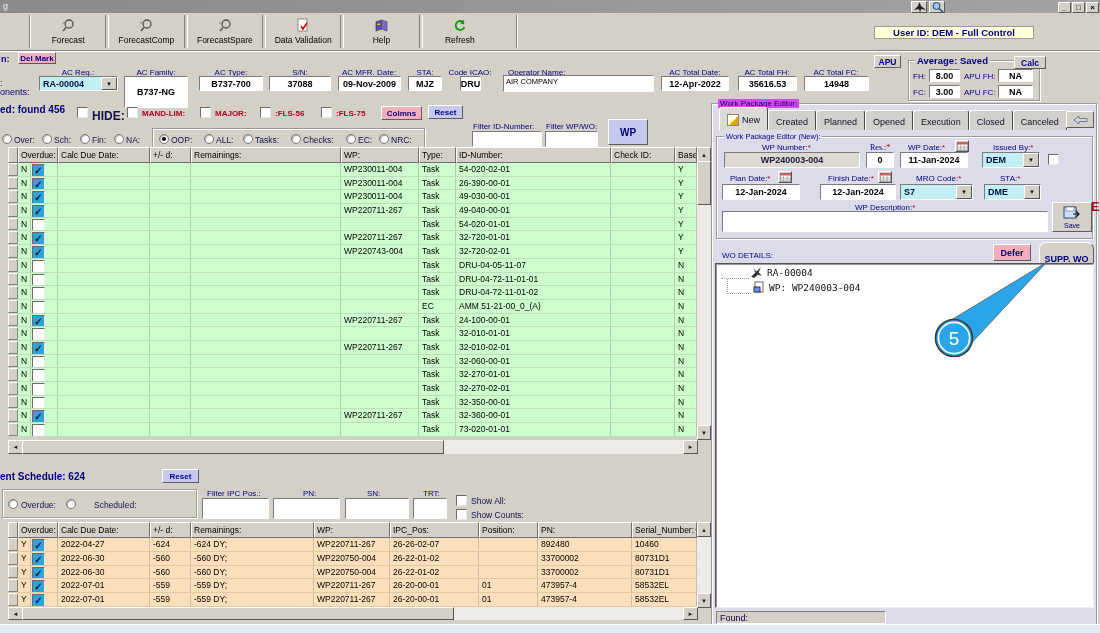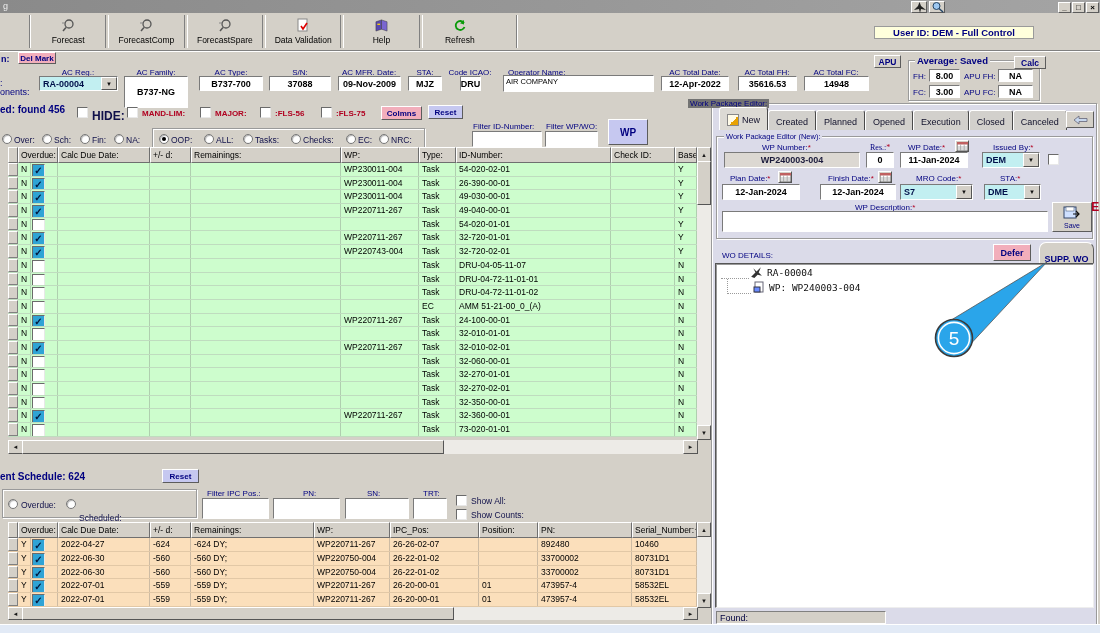--- a/index.html
+++ b/index.html
@@ -527,21 +527,21 @@
     <span class="sthumb" style="left:14px;top:0;width:420px;height:12px;"></span>
     <span class="sbtn" style="left:675px;top:0;width:13px;height:12px;">►</span>
   </div>
 
   <span class="abs navy bold" style="left:0;top:471px;font-size:10px;">ent Schedule: 624</span>
   <div class="abs raised btn lav" style="left:162px;top:469px;width:37px;height:14px;font-size:8px;">Reset</div>
   <div class="abs grpbox" style="left:2px;top:489px;width:195px;height:29px;"></div>
   <span class="abs rad" style="left:8px;top:499px;"></span>
   <span class="abs rlbl" style="left:21px;top:500px;">Overdue:</span>
   <span class="abs rad" style="left:66px;top:499px;"></span>
-  <span class="abs rlbl" style="left:79px;top:500px;margin-top:13px;">Scheduled:</span>
+  <span class="abs rlbl" style="left:94px;top:500px;">Scheduled:</span>
   <span class="abs lbl" style="left:207px;top:489px;">Filter IPC Pos.:</span>
   <span class="abs lbl" style="left:303px;top:489px;">PN:</span>
   <span class="abs lbl" style="left:367px;top:489px;">SN:</span>
   <span class="abs lbl" style="left:423px;top:489px;" actable="false">TRT:</span>
   <input class="flt" style="left: 202px; top: 498px; width: 67px; height: 21px;">
   <input class="flt" style="left: 273px; top: 498px; width: 67px; height: 21px;">
   <input class="flt" style="left: 345px; top: 498px; width: 64px; height: 21px;">
   <input class="flt" style="left: 413px; top: 498px; width: 34px; height: 21px;">
   <span class="abs cb" style="left:456px;top:495px;"></span>
   <span class="abs rlbl" style="left:471px;top:496px;">Show All:</span>
@@ -636,21 +636,21 @@
     <span class="sbtn" style="left:0;top:0;width:12px;height:13px;">▲</span>
     <span class="sbtn" style="left:0;top:71px;width:12px;height:13px;">▼</span>
   </div>
   <div class="abs sb" style="left:8px;top:607px;width:689px;height:13px;">
     <span class="sbtn" style="left:0;top:0;width:13px;height:11px;">◄</span>
     <span class="sthumb" style="left:14px;top:0;width:430px;height:11px;"></span>
     <span class="sbtn" style="left:675px;top:0;width:13px;height:11px;">►</span>
   </div>
 
   <div class="abs grpbox panel" style="left:711px;top:103px;width:386px;height:527px;"></div>
-  <span class="abs lbl" style="left:688px;top:99px;background:#737373;padding:0 2px;">Work Package Editor:</span>
+  <span class="abs lbl" style="left:718px;top:99px;background:#d946ef;padding:0 2px;">Work Package Editor:</span>
   <div class="abs" style="left:719px;top:110px;width:312px;height:20px;display:flex;align-items:flex-end;" id="tabrow">
       <div class="tab active">
         <span class="newicon"></span>
         <span>New</span>
       </div>
       <div class="tab">
         <span>Created</span>
       </div>
       <div class="tab">
         <span>Planned</span>

